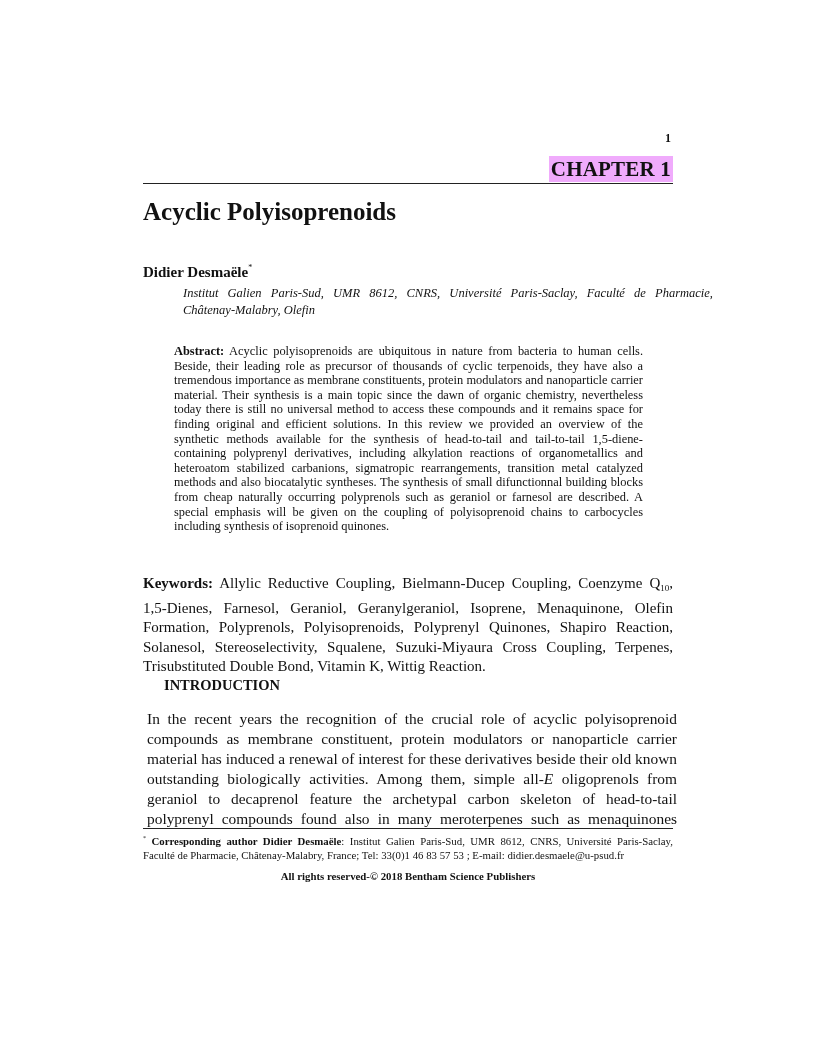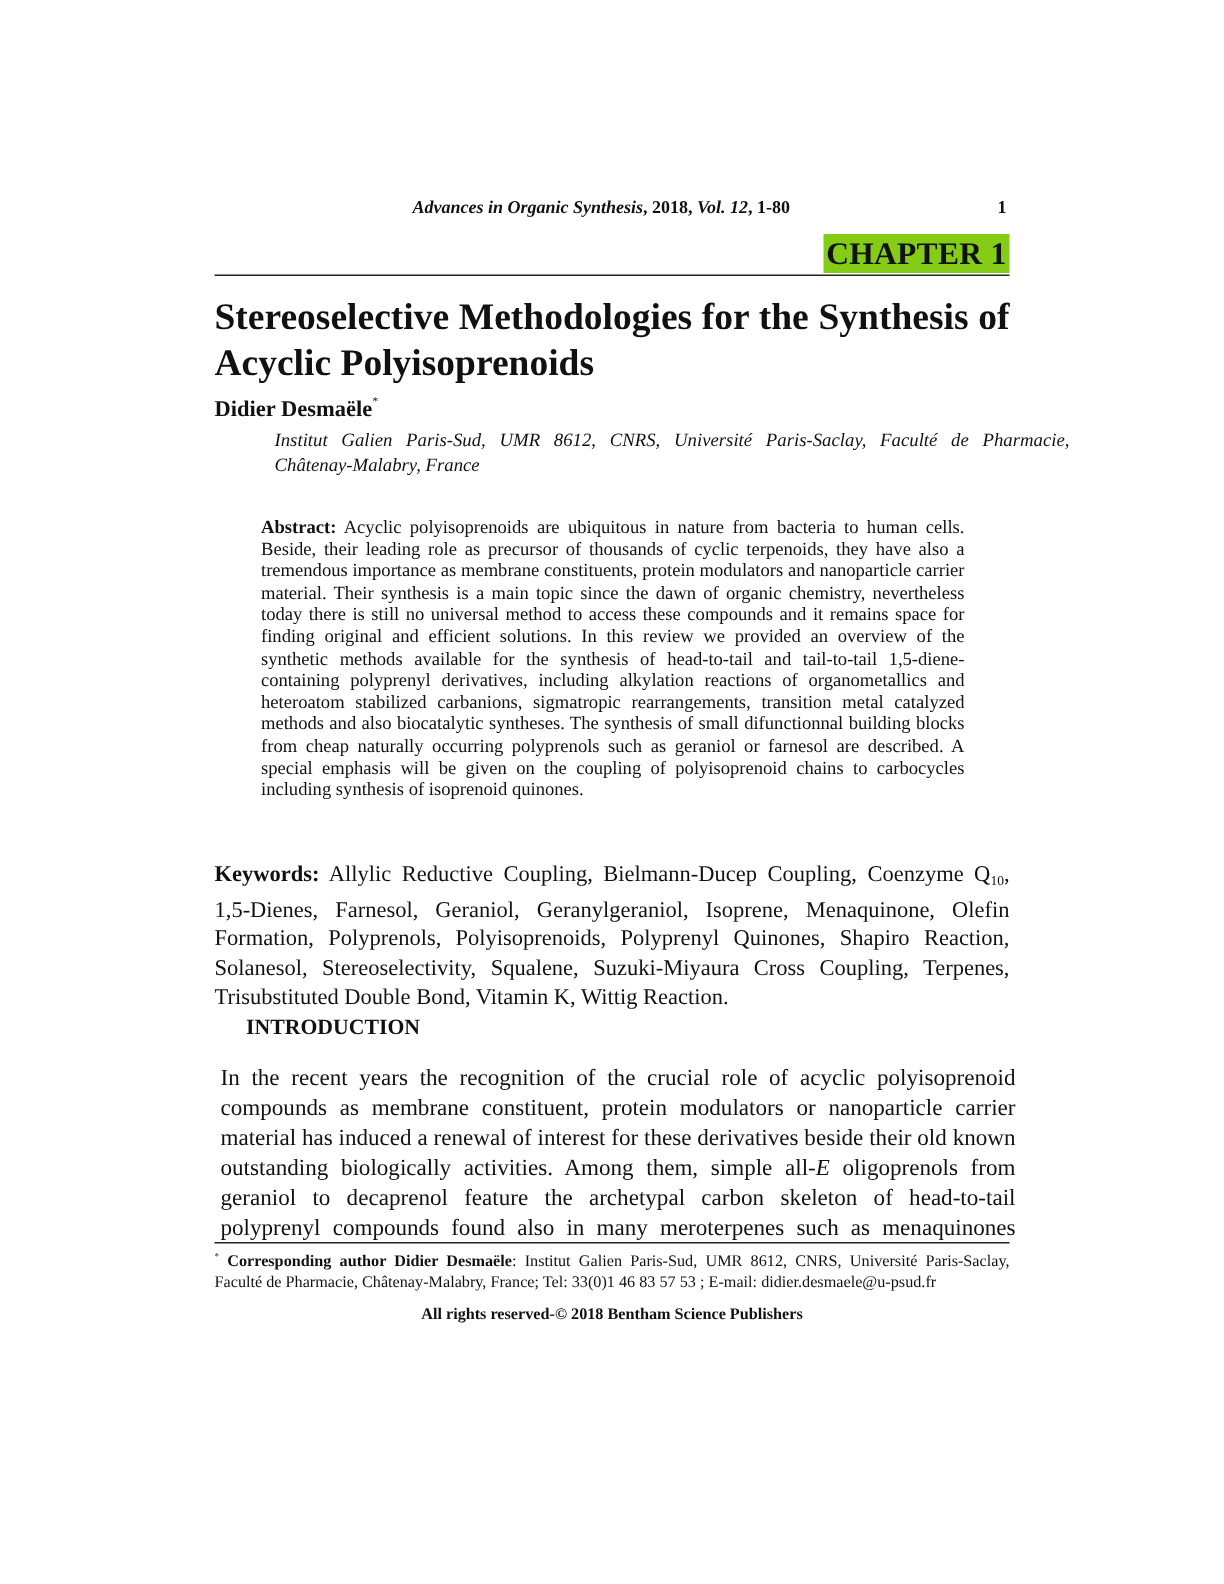--- a/index.html
+++ b/index.html
@@ -5,21 +5,21 @@
     html, body { margin: 0; padding: 0; background: #ffffff; }
     body { width: 816px; height: 1056px; position: relative; overflow: hidden;
            font-family: "Liberation Serif", "DejaVu Serif", serif; color: #111; }
     .page { position: absolute; left: 143px; top: 0; width: 530px; }
     .running-head { position: absolute; top: 131px; left: 0; width: 530px; height: 16px;
                     font-size: 12px; font-weight: bold; font-style: italic; }
     .running-head .journal { position: absolute; left: 132px; top: 0; white-space: nowrap; }
     .running-head .journal .up { font-style: normal; }
     .running-head .pageno { position: absolute; right: 2px; top: 0; font-style: normal; }
     .chapter-row { position: absolute; top: 156px; left: 0; width: 530px; height: 27px; }
-    .chapter-box { position: absolute; right: 0; top: 0; background: #84cc16; padding: 0 2px;
+    .chapter-box { position: absolute; right: 0; top: 0; background: #f0abfc; padding: 0 2px;
                    font-size: 21px; font-weight: bold; line-height: 26px; letter-spacing: 0.2px; }
     .chapter-rule { position: absolute; left: 0; top: 183px; width: 530px; height: 1px; background: #222; }
     .title { position: absolute; top: 196px; left: 0; width: 530px; font-size: 25px; font-weight: bold;
              line-height: 31px; text-align: justify; text-align-last: left; margin: 0; }
     .title .l1 { display: block; text-align: justify; text-align-last: justify; }
     .author { position: absolute; top: 263px; left: 0; font-size: 15px; font-weight: bold; }
     .author sup { font-size: 8px; font-weight: normal; vertical-align: 7px; }
     .affil { position: absolute; top: 285px; left: 0; width: 530px; font-size: 12.5px; font-style: italic;
              line-height: 17px; margin-left: 40px; }
     .affil .l1 { display: block; text-align: justify; text-align-last: justify; }
@@ -39,39 +39,37 @@
     .footnote sup { font-size: 6px; vertical-align: 5px; }
     .editor { position: absolute; top: 870px; left: 0; width: 530px; text-align: center;
               font-size: 10.8px; font-weight: bold; line-height: 13.5px; }
   </style>
 </head>
 <body>
 
 <div class="page">
 
   <div class="running-head">
-    <span class="journal"><span>Advances in Organic Synthesis</span><span class="up">, 2018, </span><span>Vol. 12</span><span class="up">, 1-80</span></span>
     <span class="pageno">1</span>
   </div>
 
   <div class="chapter-row">
     <span class="chapter-box">CHAPTER 1</span>
   </div>
   <div class="chapter-rule"></div>
 
   <h1 class="title">
-    <span class="l1">Stereoselective Methodologies for the Synthesis of</span>
     <span>Acyclic Polyisoprenoids</span>
   </h1>
 
   <div class="author"><span>Didier Desmaële</span><sup>*</sup></div>
 
   <div class="affil">
     <span class="l1">Institut Galien Paris-Sud, UMR 8612, CNRS, Université Paris-Saclay, Faculté de Pharmacie,</span>
-    <span>Châtenay-Malabry, France</span>
+    <span>Châtenay-Malabry, Olefin</span>
   </div>
 
   <div class="abstract"><b>Abstract:</b><span> Acyclic polyisoprenoids are ubiquitous in nature from bacteria to human cells. Beside, their leading role as precursor of thousands of cyclic terpenoids, they have also a tremendous importance as membrane constituents, protein modulators and nanoparticle carrier material. Their synthesis is a main topic since the dawn of organic chemistry, nevertheless today there is still no universal method to access these compounds and it remains space for finding original and efficient solutions. In this review we provided an overview of the synthetic methods available for the synthesis of head-to-tail and tail-to-tail 1,5-diene-containing polyprenyl derivatives, including alkylation reactions of organometallics and heteroatom stabilized carbanions, sigmatropic rearrangements, transition metal catalyzed methods and also biocatalytic syntheses. The synthesis of small difunctionnal building blocks from cheap naturally occurring polyprenols such as geraniol or farnesol are described. A special emphasis will be given on the coupling of polyisoprenoid chains to carbocycles including synthesis of isoprenoid quinones.</span></div>
 
   <div class="keywords"><b>Keywords:</b><span> Allylic Reductive Coupling, Bielmann-Ducep Coupling, Coenzyme Q</span><sub>10</sub><span>, 1,5-Dienes, Farnesol, Geraniol, Geranylgeraniol, Isoprene, Menaquinone, Olefin Formation, Polyprenols, Polyisoprenoids, Polyprenyl Quinones, Shapiro Reaction, Solanesol, Stereoselectivity, Squalene, Suzuki-Miyaura Cross Coupling, Terpenes, Trisubstituted Double Bond, Vitamin K, Wittig Reaction.</span></div>
 
   <div class="intro-head">INTRODUCTION</div>
 
   <div class="intro-body"><span>In the recent years the recognition of the crucial role of acyclic polyisoprenoid compounds as membrane constituent, protein modulators or nanoparticle carrier material has induced a renewal of interest for these derivatives beside their old known outstanding biologically activities. Among them, simple all-</span><i>E</i><span> oligoprenols from geraniol to decaprenol feature the archetypal carbon skeleton of head-to-tail polyprenyl compounds found also in many meroterpenes such as menaquinones</span></div>
 

